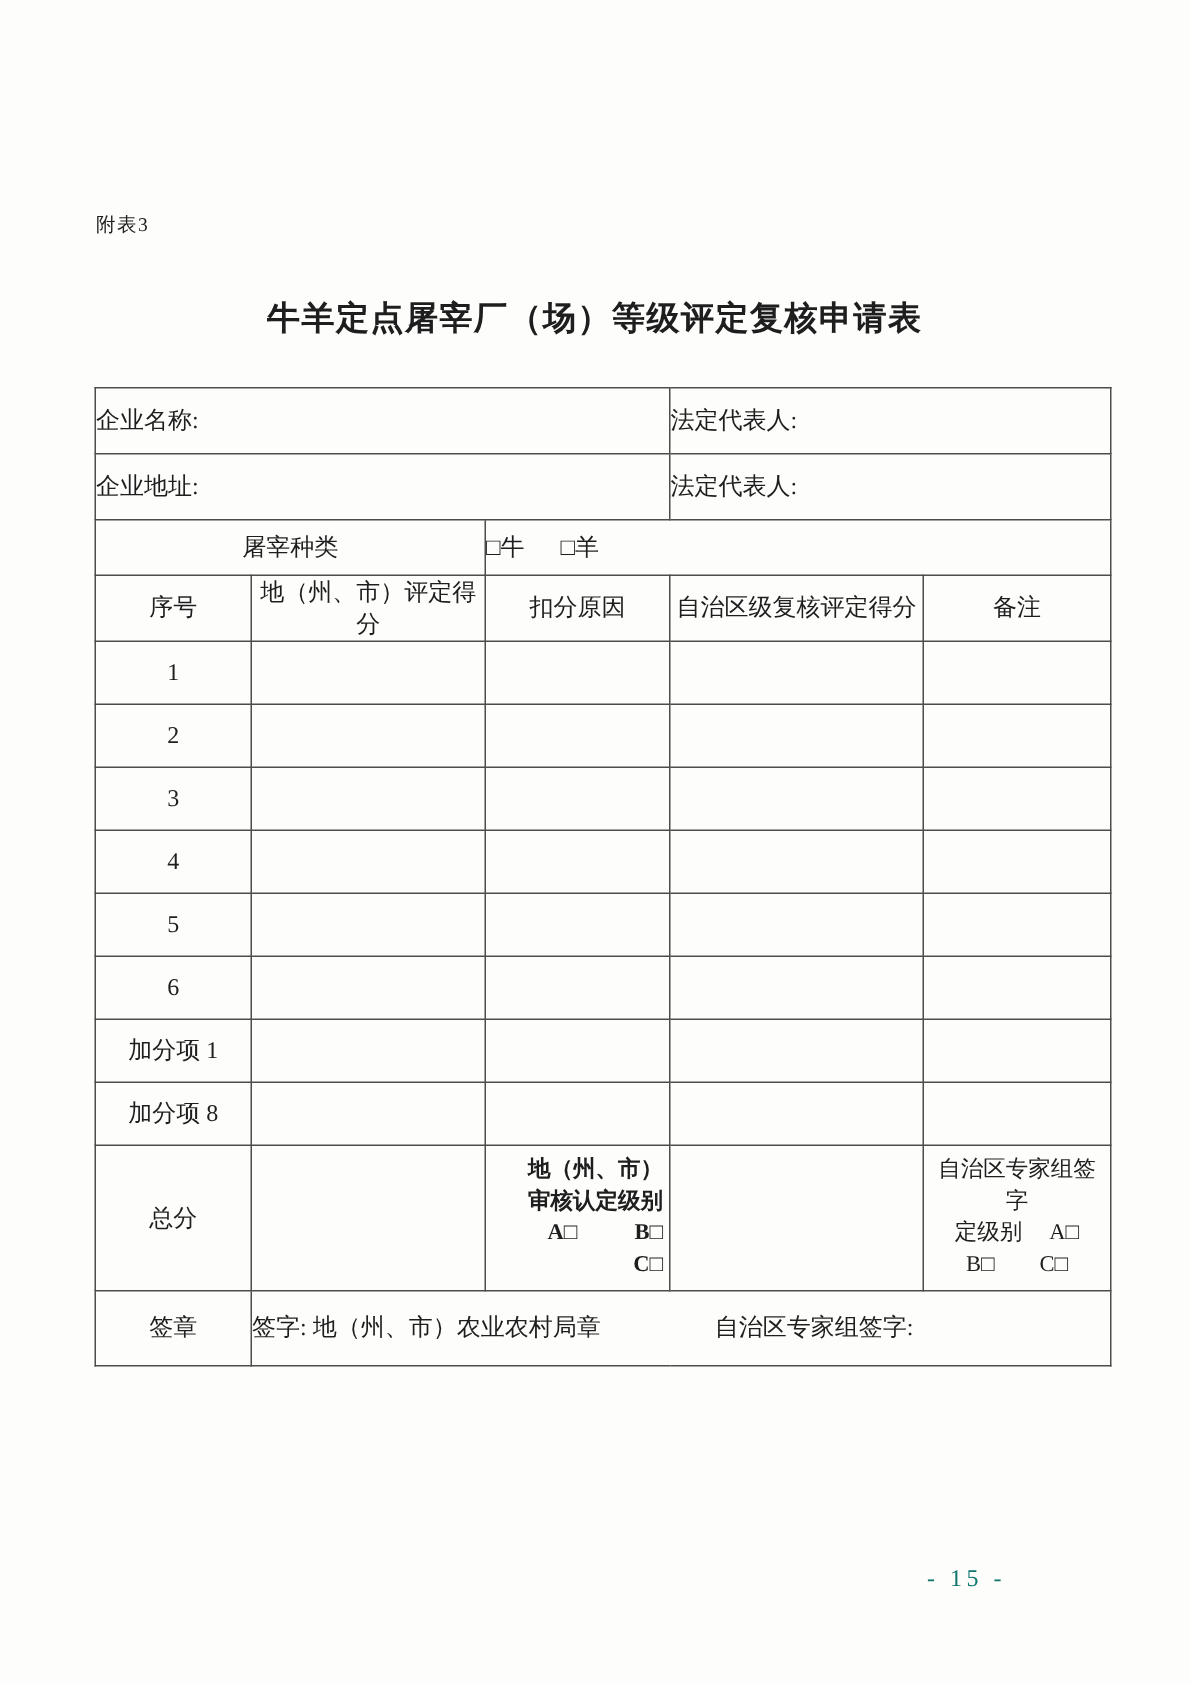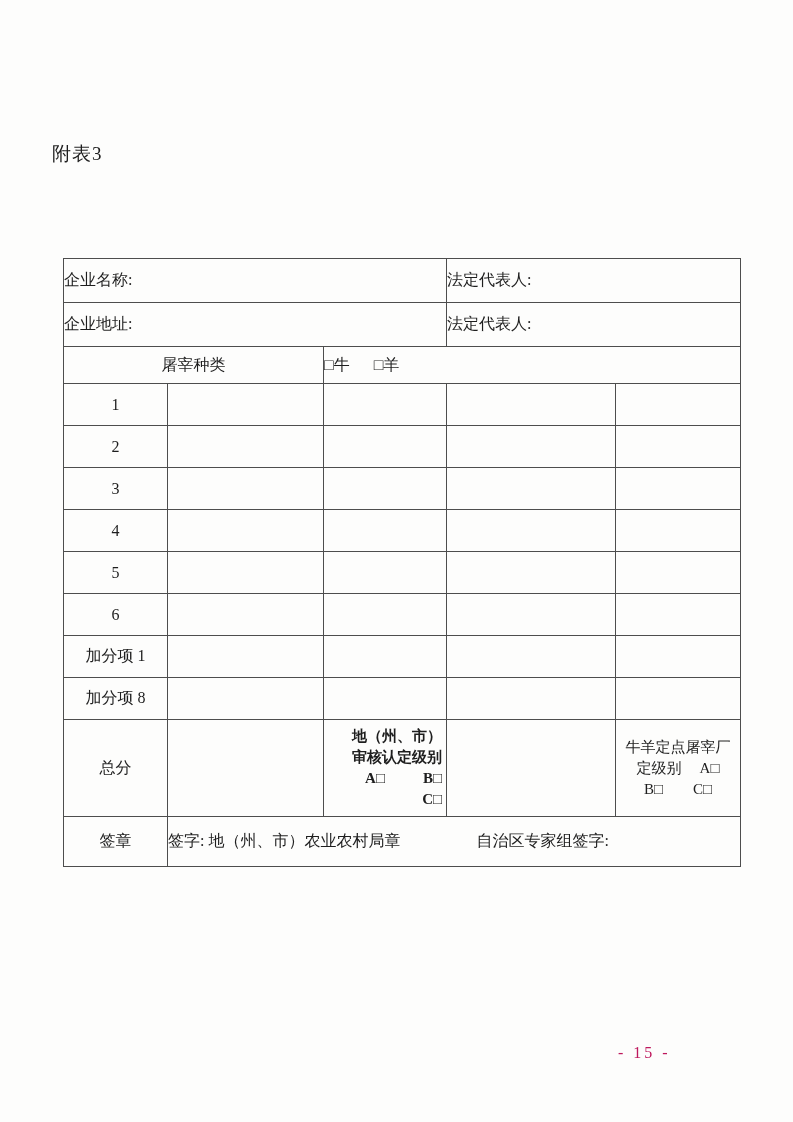--- a/index.html
+++ b/index.html
@@ -1,19 +1,19 @@
 <!DOCTYPE html>
 <html><head>
 <meta charset="utf-8">
 <style>
   html,body{margin:0;padding:0;}
   body{width:793px;height:1122px;position:relative;background:#fdfdfc;
        font-family:"Liberation Serif","DejaVu Serif",serif;color:#1e1e1e;}
   .page{position:absolute;inset:0;}
-  .appendix{position:absolute;left:52px;top:141px;font-size:19px;letter-spacing:1px;}
+  .appendix{position:absolute;left:64px;top:141px;font-size:13px;letter-spacing:1px;}
   .title{position:absolute;left:0;top:197px;width:793px;text-align:center;
          font-size:22px;font-weight:bold;letter-spacing:1px;}
   table.form{position:absolute;left:63px;top:258px;width:677px;
              border-collapse:collapse;table-layout:fixed;border-radius:12px;}
   table.form td{border:1px solid #4d4d4d;vertical-align:middle;
                 font-size:16px;padding:0;overflow:hidden;}
   td.lpad{padding-left:12px;text-align:left;}
   td.center{text-align:center;}
   .r-info td{height:43px;}
   .r-type td{height:36px;}
@@ -23,28 +23,29 @@
   .r-sign td{height:49px;}
   .type-options{padding-left:36px;}
   .type-options span{margin-right:24px;}
   .grade-left{padding:6px 4px 6px 12px;font-size:15px;line-height:21px;text-align:right;font-weight:bold;}
   .grade-right{padding:6px 4px;font-size:15px;line-height:21px;text-align:center;}
   .ml38{margin-left:38px;}
   .ml20{margin-left:18px;}
   .ml30{margin-left:30px;}
   .sign-right{margin-left:76px;}
   .pagenum{position:absolute;left:618px;top:1044px;width:110px;font-size:16px;
-           letter-spacing:3px;color:#be185d;}
+           letter-spacing:3px;color:#0f766e;}
 </style>
 </head>
 <body>
 
 <div class="page">
 
   <div class="appendix">附表3</div>
+  <div class="title">牛羊定点屠宰厂（场）等级评定复核申请表</div>
 
   <table class="form">
     <colgroup>
       <col style="width:104px">
         <col style="width:156px">
         <col style="width:123px">
       <col style="width:169px">
         <col style="width:125px">
     </colgroup>
 
@@ -58,20 +59,27 @@
       <td class="lpad" colspan="2">法定代表人:</td>
     </tr>
 
     <tr class="r-type">
       <td class="center" colspan="2">屠宰种类</td>
       <td class="type-options" colspan="3">
         <span>□牛</span><span>□羊</span>
       </td>
     </tr>
 
+    <tr class="r-head">
+      <td class="center">序号</td>
+      <td class="center">地（州、市）评定得分</td>
+      <td class="center">扣分原因</td>
+      <td class="center">自治区级复核评定得分</td>
+      <td class="center">备注</td>
+    </tr>
 
     <tr class="r-data">
       <td class="center">1</td>
       <td></td>
       <td></td>
       <td></td>
       <td></td>
     </tr>
     <tr class="r-data">
       <td class="center">2</td>
@@ -133,21 +141,21 @@
           <div>审核认定级别</div>
           <div>
             <span>A□</span><span class="ml38">B□</span>
           </div>
           <div>C□</div>
         </div>
       </td>
       <td></td>
       <td>
         <div class="grade-right">
-          <div>牛羊定点屠宰厂</div>
+          <div>自治区专家组签字</div>
           <div>
             <span>定级别</span><span class="ml20">A□</span>
           </div>
           <div>
             <span>B□</span><span class="ml30">C□</span>
           </div>
         </div>
       </td>
     </tr>
 

